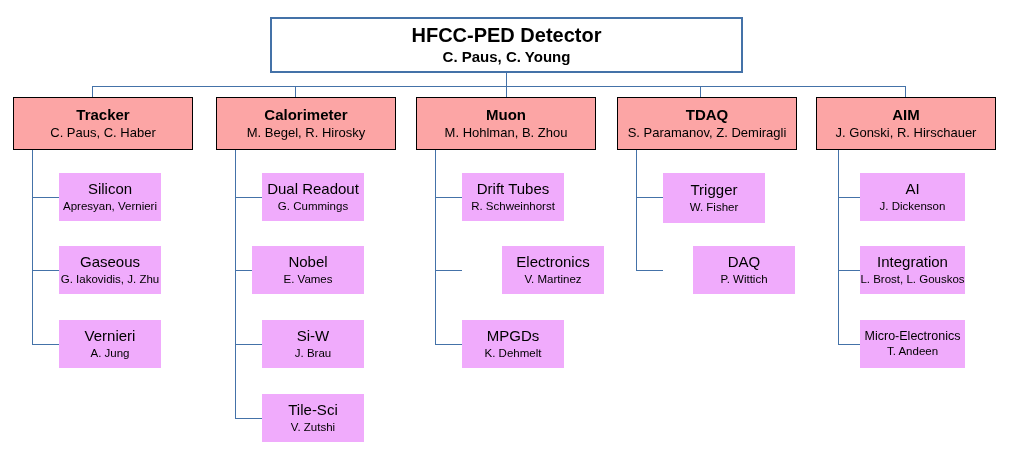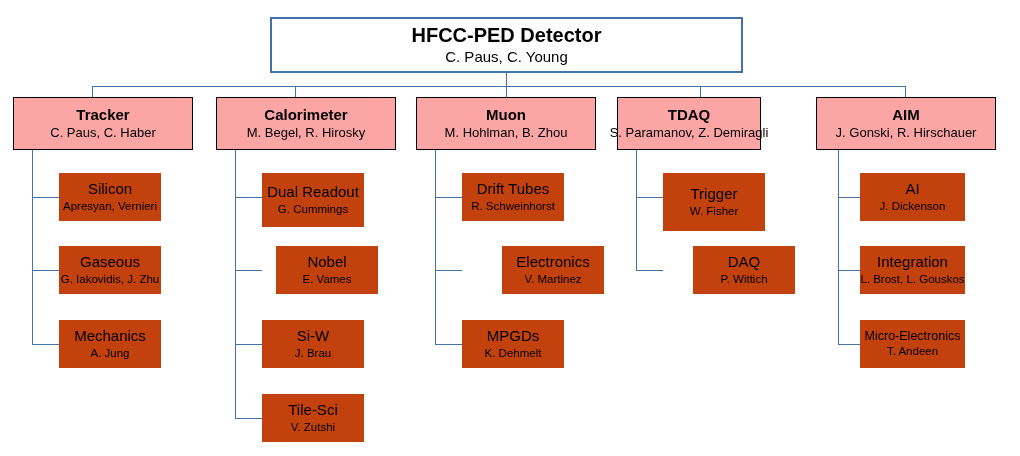--- a/index.html
+++ b/index.html
@@ -38,20 +38,21 @@
     font-size: 20px;
     font-weight: bold;
     color: #000000;
     line-height: 1.15;
   }
   .node-root .n-sub {
     font-size: 15px;
     color: #000000;
     line-height: 1.2;
     margin-top: 1px;
+    font-weight: bold;
   }
 
   
   .node-l2 {
     position: absolute;
     box-sizing: border-box;
     border: 1.5px solid #000000;
     background: #fca5a5;
     display: flex;
     flex-direction: column;
@@ -69,21 +70,21 @@
     color: #000000;
     line-height: 1.2;
     margin-top: 2px;
     white-space: nowrap;
   }
 
   
   .node-l3 {
     position: absolute;
     box-sizing: border-box;
-    background: #c2410c;
+    background: #f0abfc;
     border: none;
     display: flex;
     flex-direction: column;
     align-items: center;
     justify-content: center;
   }
   .node-l3 .n-title {
     font-size: 15px;
     color: #000000;
     line-height: 1.15;
@@ -130,39 +131,39 @@
 
   <div class="node-l3" style="left:59px; top:173px; width:102px; height:48px;">
     <div class="n-title">Silicon</div>
     <div class="n-sub">Apresyan, Vernieri</div>
   </div>
   <div class="node-l3" style="left:59px; top:246px; width:102px; height:48px;">
     <div class="n-title">Gaseous</div>
     <div class="n-sub">G. Iakovidis, J. Zhu</div>
   </div>
   <div class="node-l3" style="left:59px; top:320px; width:102px; height:48px;">
-    <div class="n-title">Mechanics</div>
+    <div class="n-title">Vernieri</div>
     <div class="n-sub">A. Jung</div>
   </div>
 
   <div class="node-l2" style="left:216px; top:97px; width:180px; height:53px;">
     <div class="n-title">Calorimeter</div>
     <div class="n-sub">M. Begel, R. Hirosky</div>
   </div>
   <div class="conn conn-v" style="left:235px; top:150px; height:268px;"></div>
   <div class="conn conn-h" style="left:235px; top:197px; width:27px;"></div>
   <div class="conn conn-h" style="left:235px; top:270px; width:27px;"></div>
   <div class="conn conn-h" style="left:235px; top:344px; width:27px;"></div>
   <div class="conn conn-h" style="left:235px; top:418px; width:27px;"></div>
 
-  <div class="node-l3" style="left:262px; top:173px; width:102px; height:54px;">
+  <div class="node-l3" style="left:262px; top:173px; width:102px; height:48px;">
     <div class="n-title">Dual Readout</div>
     <div class="n-sub">G. Cummings</div>
   </div>
-  <div class="node-l3" style="left:276px; top:246px; width:102px; height:48px;">
+  <div class="node-l3" style="left:252px; top:246px; width:112px; height:48px;">
     <div class="n-title">Nobel</div>
     <div class="n-sub">E. Vames</div>
   </div>
   <div class="node-l3" style="left:262px; top:320px; width:102px; height:48px;">
     <div class="n-title">Si-W</div>
     <div class="n-sub">J. Brau</div>
   </div>
   <div class="node-l3" style="left:262px; top:394px; width:102px; height:48px;">
     <div class="n-title">Tile-Sci</div>
     <div class="n-sub">V. Zutshi</div>
@@ -183,29 +184,29 @@
   </div>
   <div class="node-l3" style="left:462px; top:246px; width:102px; height:48px;margin-left:40px;">
     <div class="n-title">Electronics</div>
     <div class="n-sub">V. Martinez</div>
   </div>
   <div class="node-l3" style="left:462px; top:320px; width:102px; height:48px;">
     <div class="n-title">MPGDs</div>
     <div class="n-sub">K. Dehmelt</div>
   </div>
 
-  <div class="node-l2" style="left:617px; top:97px; width:144px; height:53px;">
+  <div class="node-l2" style="left:617px; top:97px; width:180px; height:53px;">
     <div class="n-title">TDAQ</div>
     <div class="n-sub">S. Paramanov, Z. Demiragli</div>
   </div>
   <div class="conn conn-v" style="left:636px; top:150px; height:120px;"></div>
   <div class="conn conn-h" style="left:636px; top:197px; width:27px;"></div>
   <div class="conn conn-h" style="left:636px; top:270px; width:27px;"></div>
 
-  <div class="node-l3" style="left:663px; top:173px; width:102px; height:58px;">
+  <div class="node-l3" style="left:663px; top:173px; width:102px; height:50px;">
     <div class="n-title">Trigger</div>
     <div class="n-sub">W. Fisher</div>
   </div>
   <div class="node-l3" style="left:693px; top:246px; width:102px; height:48px;">
     <div class="n-title">DAQ</div>
     <div class="n-sub">P. Wittich</div>
   </div>
 
   <div class="node-l2" style="left:816px; top:97px; width:180px; height:53px;">
     <div class="n-title">AIM</div>

